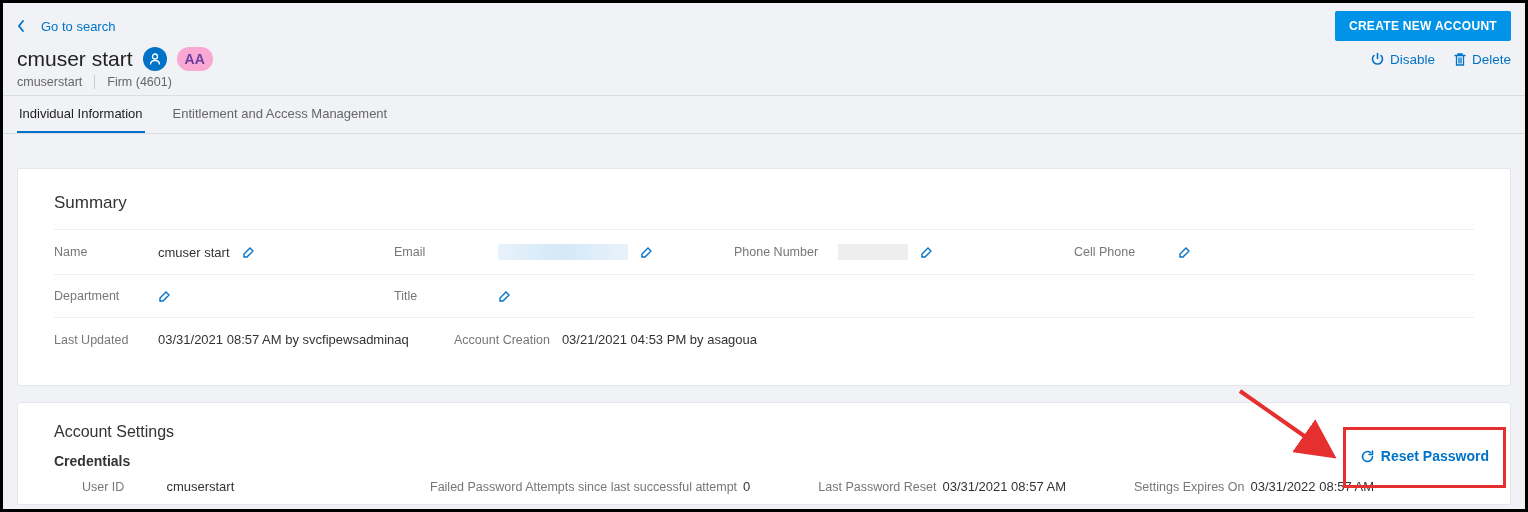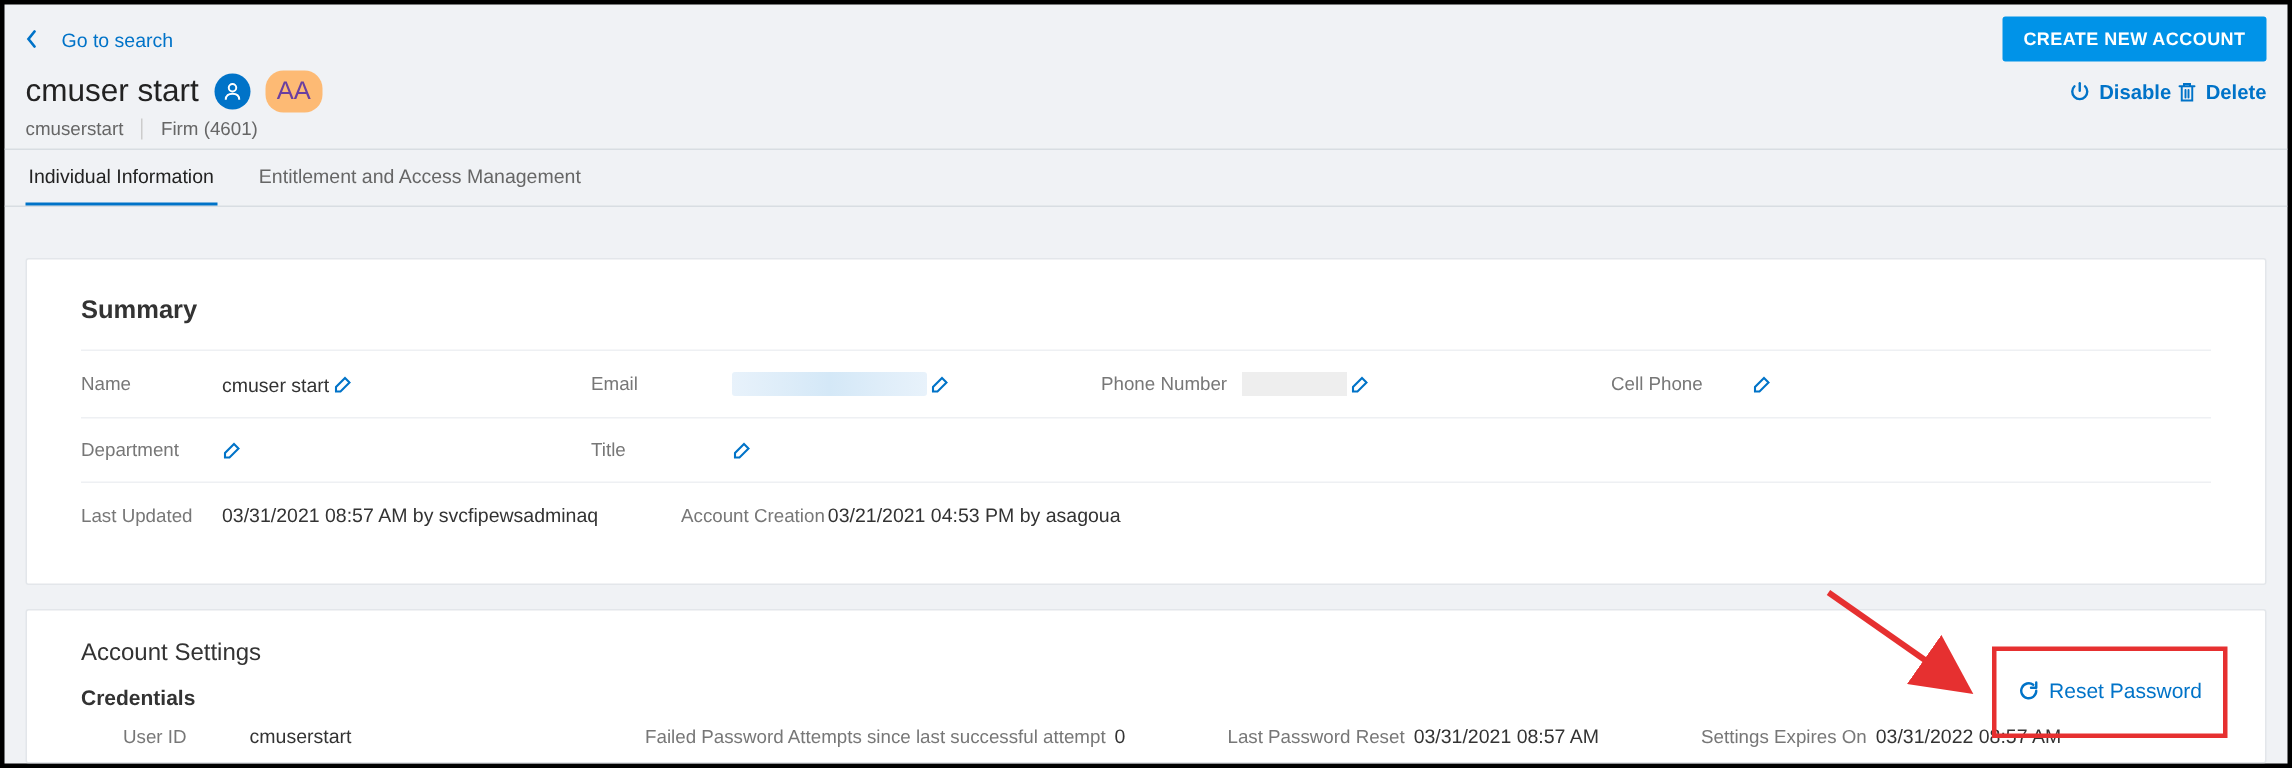--- a/index.html
+++ b/index.html
@@ -45,25 +45,25 @@
     justify-content: space-between;
   }
   .title-left { display: flex; align-items: center; gap: 10px; }
   .page-title { font-size: 21px; font-weight: 400; color: #222; }
   .pill-icon {
     width: 24px; height: 24px; border-radius: 12px;
     background: #0073c8; display: inline-flex;
     align-items: center; justify-content: center;
   }
   .aa-badge {
-    background: #fdba74; color: #6b3fa0;
-    font-size: 17px; font-weight: 400;
+    background: #f9a8d4; color: #6b3fa0;
+    font-size: 14px; font-weight: 700;
     padding: 4px 8px; border-radius: 12px;
   }
-  .title-actions { display: flex; gap: 4px; align-items: flex-end; font-weight: bold; }
+  .title-actions { display: flex; gap: 18px; align-items: flex-end; }
   .link-action {
     color: #0073c8; font-size: 13.5px; cursor: pointer;
     display: inline-flex; align-items: center; gap: 5px;
   }
   .subline {
     padding: 0 14px 6px 14px;
     color: #666; font-size: 12.5px;
     border-bottom: 1px solid #d8dde2;
     display: flex; gap: 12px;
   }
@@ -82,28 +82,28 @@
     border-bottom: 2px solid transparent;
   }
   .tab.active { color: #222; border-bottom-color: #0073c8; }
   .card {
     margin: 34px 14px 16px 14px;
     background: #fff;
     border: 1px solid #e3e6ea;
     border-radius: 2px;
     padding: 24px 36px;
   }
-  .card h2 { font-size: 17px; font-weight: 700; color: #333; margin-bottom: 16px; }
+  .card h2 { font-size: 17px; font-weight: 400; color: #333; margin-bottom: 16px; }
   .row {
     display: flex;
     padding: 14px 0;
     border-top: 1px solid #eef0f3;
   }
   .row:first-of-type { border-top: 1px solid #eef0f3; margin-top: 8px; }
-  .cell { display: flex; align-items: center; gap: 2px; }
+  .cell { display: flex; align-items: center; gap: 12px; }
   .cell.w1 { flex: 0 0 340px; }
   .cell.w2 { flex: 0 0 340px; }
   .cell.w3 { flex: 0 0 340px; }
   .cell.w4 { flex: 1; }
   .lbl { color: #777; font-size: 12.5px; min-width: 92px; }
   .val { color: #333; font-size: 13px; }
   .edit-icon { color: #0073c8; cursor: pointer; display: inline-flex; }
   .blur-box {
     width: 130px; height: 16px;
     background: linear-gradient(90deg, #e8f2fb, #d4e8f7, #e8f2fb);
@@ -121,23 +121,24 @@
     position: relative;
   }
   .card2 h2 { font-size: 16px; font-weight: 500; margin-bottom: 12px; }
   .card2 h3 { font-size: 14px; font-weight: 600; margin-bottom: 10px; }
   .cred-row { display: flex; gap: 40px; align-items: center; }
   .cred-cell { display: flex; gap: 6px; align-items: baseline; margin-left: 28px; }
   .cred-lbl { color: #777; font-size: 12.5px; }
   .cred-val { color: #333; font-size: 13px; }
   .reset-box {
     position: absolute;
-    right: 25px; top: 24px;
+    right: 4px; top: 24px;
     border: 3px solid #e63030;
     padding: 18px 14px;
+    font-weight: bold;
   }
   .reset-link {
     color: #0073c8; font-size: 14px;
     display: inline-flex; align-items: center; gap: 6px;
     cursor: pointer;
   }
   .arrow {
     position: absolute;
     right: 158px; top: -44px;
     pointer-events: none;

